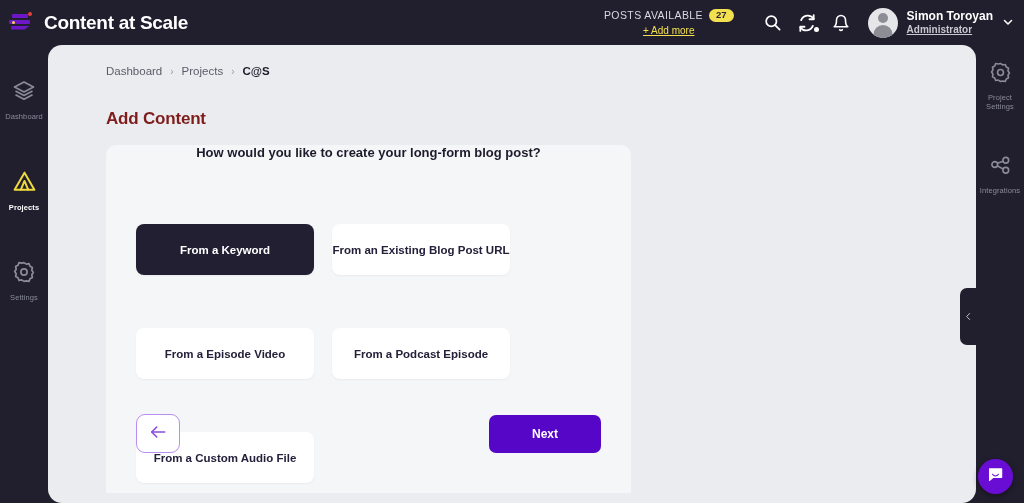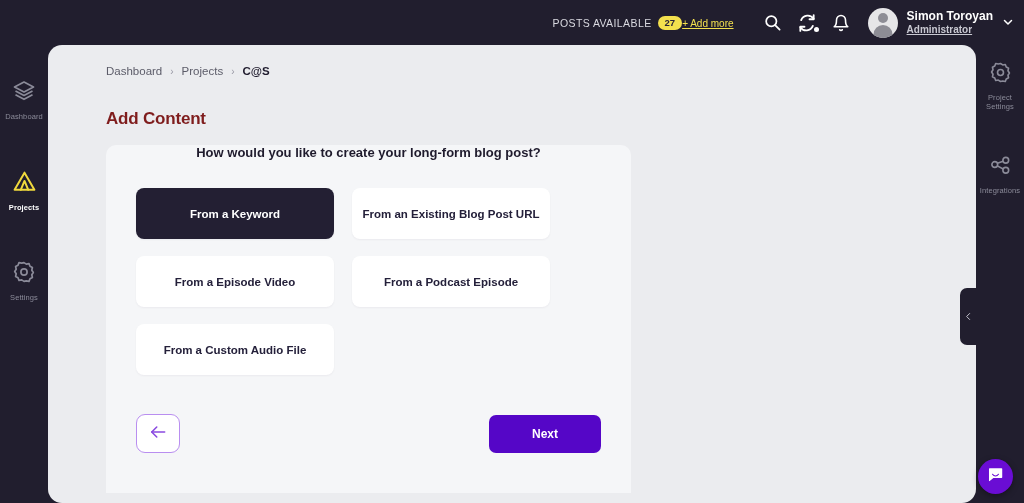--- a/index.html
+++ b/index.html
@@ -35,21 +35,21 @@
                 border-radius: 50%; background: #f2d648; }
   .brand-name {
     color: #ffffff; font-size: 19px; font-weight: bold;
     letter-spacing: -0.3px; margin-left: 9px;
   }
 
   .topright {
     margin-left: auto; display: flex; align-items: center;
     height: 45px; padding-right: 10px; gap: 0;
   }
-  .posts-block { display: flex; flex-direction: row; align-items: flex-end;
+  .posts-block { display: flex; flex-direction: column; align-items: center;
                  margin-right: 22px; line-height: 1.15; }
   .posts-row { display: flex; align-items: center; gap: 6px; }
   .posts-label { color: #d9d9e0; font-size: 10.5px; letter-spacing: .4px; }
   .posts-badge {
     background: #f3e04e; color: #2a2536; font-size: 9.5px; font-weight: bold;
     border-radius: 9px; padding: 1.5px 7px; line-height: 1.1;
   }
   .add-more { color: #f3e04e; font-size: 10px; margin-top: 3px; }
   .add-more u { text-decoration: underline; }
 
@@ -117,26 +117,27 @@
   .card-question {
     text-align: center; font-size: 13px; font-weight: bold; color: #1f1b2d;
   }
   .options {
     display: flex; flex-wrap: wrap;
     gap: 17px 18px;
     padding: 0 30px;
     margin-top: 28px;
   }
   .opt {
-    width: 198px; height: 51px;
+    width: 178px; height: 51px;
     background: #ffffff;
     border-radius: 8px;
     display: flex; align-items: center; justify-content: center;
     font-size: 11.5px; font-weight: bold; color: #24203a;
     box-shadow: 0 1px 2px rgba(30,25,60,.05);
+    margin-top: 36px;
   }
   .opt.selected { background: #231f33; color: #ffffff; }
 
   .actions {
     position: absolute; left: 30px; right: 30px; bottom: 40px;
     display: flex; align-items: center; justify-content: space-between;
   }
   .back-btn {
     width: 44px; height: 39px; border: 1.5px solid #b98ef0;
     border-radius: 9px; background: #ffffff;
@@ -166,20 +167,30 @@
     display: flex; align-items: center; justify-content: center;
     box-shadow: 0 2px 6px rgba(0,0,0,.35);
   }
 </style>
 </head>
 <body>
 
 <div id="app">
 
   <div class="topbar">
+    <div class="brand">
+      <div class="brand-logo">
+        <div class="bl-bar bl-b1"></div>
+        <div class="bl-bar bl-b2"></div>
+        <div class="bl-bar bl-b3"></div>
+        <div class="bl-dot-red"></div>
+        <div class="bl-dot-yel"></div>
+      </div>
+      <div class="brand-name">Content at Scale</div>
+    </div>
 
     <div class="topright">
 
       <div class="posts-block">
         <div class="posts-row">
           <span class="posts-label">POSTS AVAILABLE</span>
           <span class="posts-badge">27</span>
         </div>
         <a class="add-more"><u>+ Add more</u></a>
       </div>

